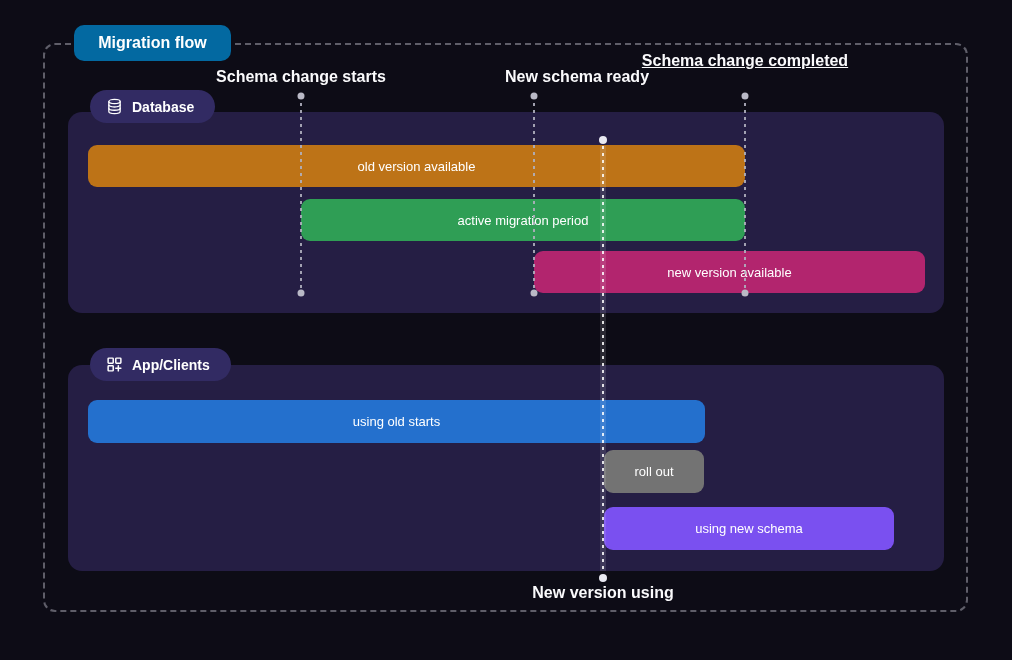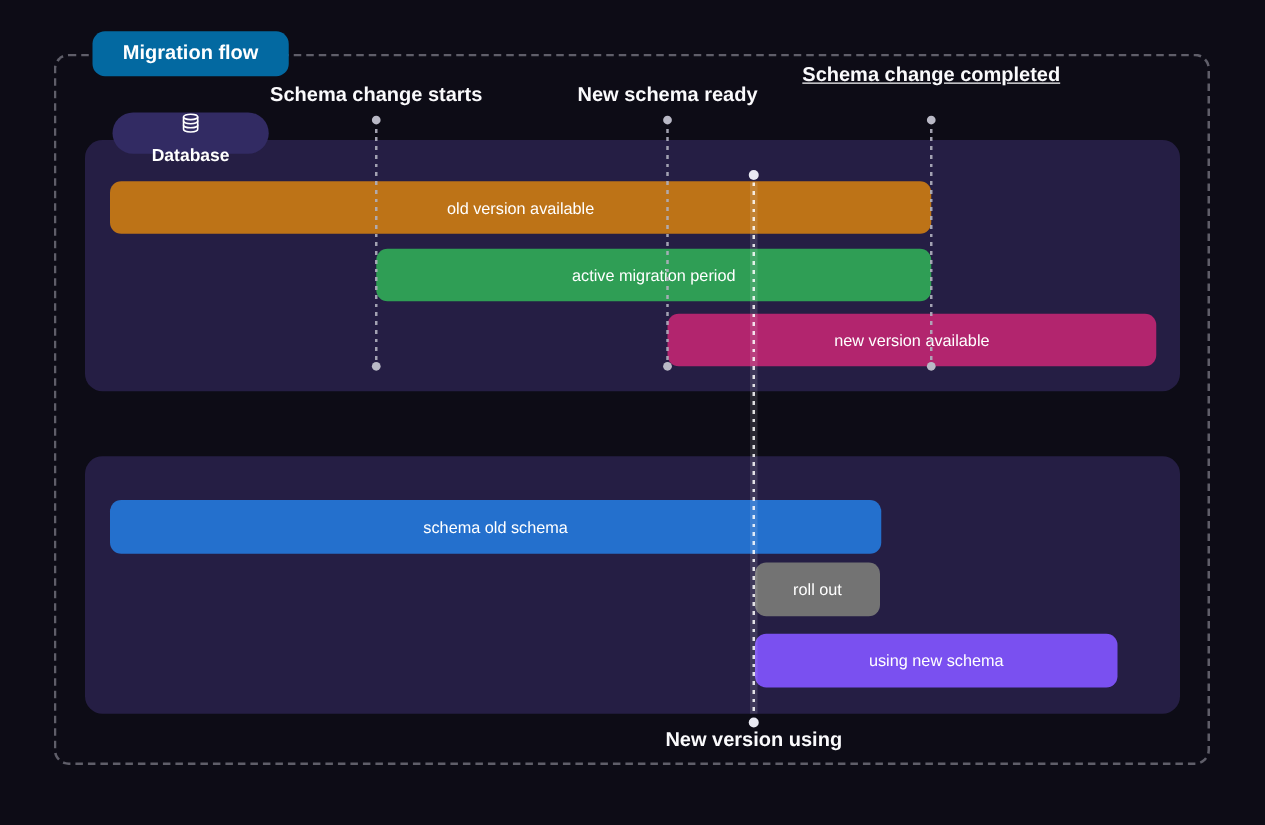--- a/index.html
+++ b/index.html
@@ -61,41 +61,41 @@
     <span>Migration flow</span>
   </div>
 
   <div class="marker" style="left: 301px;">
     <div class="marker-label" style="top: 69px;">Schema change starts</div>
     <div class="dot dot-top" style="top: 96px;"></div>
     <div class="v-line" style="top: 103px; height: 185px;"></div>
     <div class="dot dot-bottom" style="top: 293px;"></div>
   </div>
   <div class="marker" style="left: 534px;">
-    <div class="marker-label" style="top: 69px;">New schema ready</div>
+    <div class="marker-label" style="top: 69px; margin-left: 43px;">New schema ready</div>
     <div class="dot dot-top" style="top: 96px;"></div>
     <div class="v-line" style="top: 103px; height: 185px;"></div>
     <div class="dot dot-bottom" style="top: 293px;"></div>
   </div>
   <div class="marker" style="left: 745px;">
     <div class="marker-label" style="top: 53px; text-decoration: underline;">Schema change completed</div>
     <div class="dot dot-top" style="top: 96px;"></div>
     <div class="v-line" style="top: 103px; height: 185px;"></div>
     <div class="dot dot-bottom" style="top: 293px;"></div>
   </div>
 
   <div class="marker deploy" style="left: 603px;">
     <div class="dot dot-top" style="top: 140px;"></div>
     <div class="v-line" style="top: 146px; height: 425px;"></div>
     <div class="dot dot-bottom" style="top: 578px;"></div>
     <div class="marker-label" style="top: 585px;">New version using</div>
   </div>
 
   <div class="panel" style="left: 68px; top: 112px; width: 876px; height: 201px; background: rgb(37, 30, 68);"></div>
-  <div class="pill" style="left: 90px; top: 90px; width: 125px; height: 33px; background: rgb(50, 43, 99); flex-direction: column;">
+  <div class="pill" style="left: 90px; top: 90px; width: 125px; height: 33px; background: rgb(50, 43, 99);">
     <span class="icon">
       <svg width="17" height="17" viewBox="0 0 24 24" fill="none" stroke="#ffffff" stroke-width="1.8" stroke-linecap="round">
         <ellipse cx="12" cy="5" rx="8" ry="3"></ellipse>
         <path d="M4 5v4.7c0 1.66 3.58 3 8 3s8-1.34 8-3V5"></path>
         <path d="M4 9.7v4.6c0 1.66 3.58 3 8 3s8-1.34 8-3V9.7"></path>
         <path d="M4 14.3V19c0 1.66 3.58 3 8 3s8-1.34 8-3v-4.7"></path>
       </svg>
     </span>
     <span>Database</span>
   </div>
@@ -103,22 +103,33 @@
     <span>old version available</span>
   </div>
   <div class="bar" style="left: 301px; top: 199px; width: 444px; height: 42px; background: rgb(47, 158, 85);">
     <span>active migration period</span>
   </div>
   <div class="bar" style="left: 534px; top: 251px; width: 391px; height: 42px; background: rgb(178, 37, 110);">
     <span>new version available</span>
   </div>
 
   <div class="panel" style="left: 68px; top: 365px; width: 876px; height: 206px; background: rgb(37, 30, 68);"></div>
+  <div class="pill" style="left: 90px; top: 348px; width: 141px; height: 33px; background: rgb(50, 43, 99);">
+    <span class="icon">
+      <svg width="17" height="17" viewBox="0 0 24 24" fill="none" stroke="#ffffff" stroke-width="2.1" stroke-linecap="round">
+        <rect x="3" y="3" width="7.2" height="7.2" rx="1"></rect>
+        <rect x="13.8" y="3" width="7.2" height="7.2" rx="1"></rect>
+        <rect x="3" y="13.8" width="7.2" height="7.2" rx="1"></rect>
+        <path d="M17.4 13.8v7.2M13.8 17.4H21"></path>
+      </svg>
+    </span>
+    <span>App/Clients</span>
+  </div>
   <div class="bar" style="left: 88px; top: 400px; width: 617px; height: 43px; background: rgb(36, 112, 205);">
-    <span>schema old schema</span>
+    <span>using old starts</span>
   </div>
   <div class="bar" style="left: 604px; top: 450px; width: 100px; height: 43px; background: #737373;">
     <span>roll out</span>
   </div>
   <div class="bar" style="left: 604px; top: 507px; width: 290px; height: 43px; background: rgb(122, 80, 240);">
     <span>using new schema</span>
   </div>
 
 </div>
 

